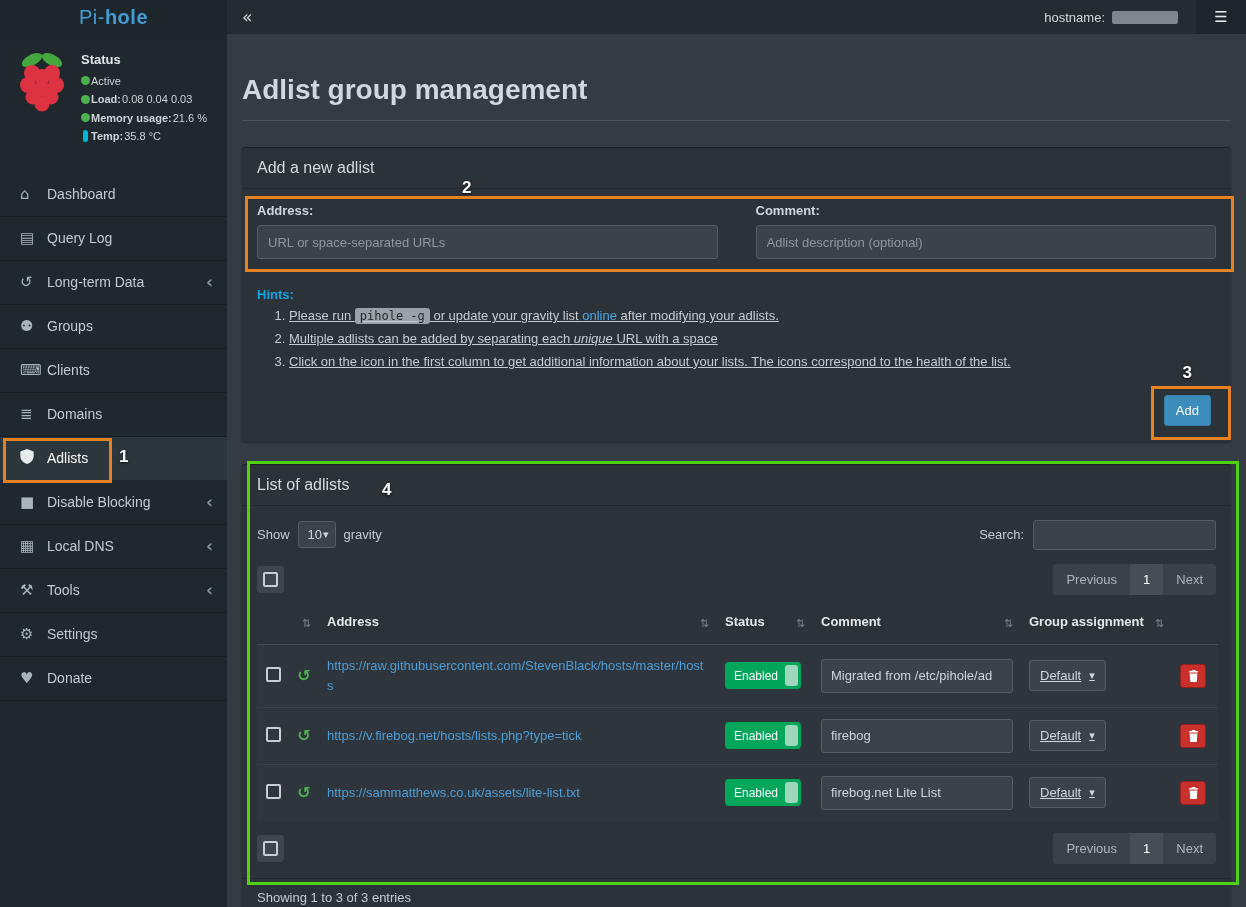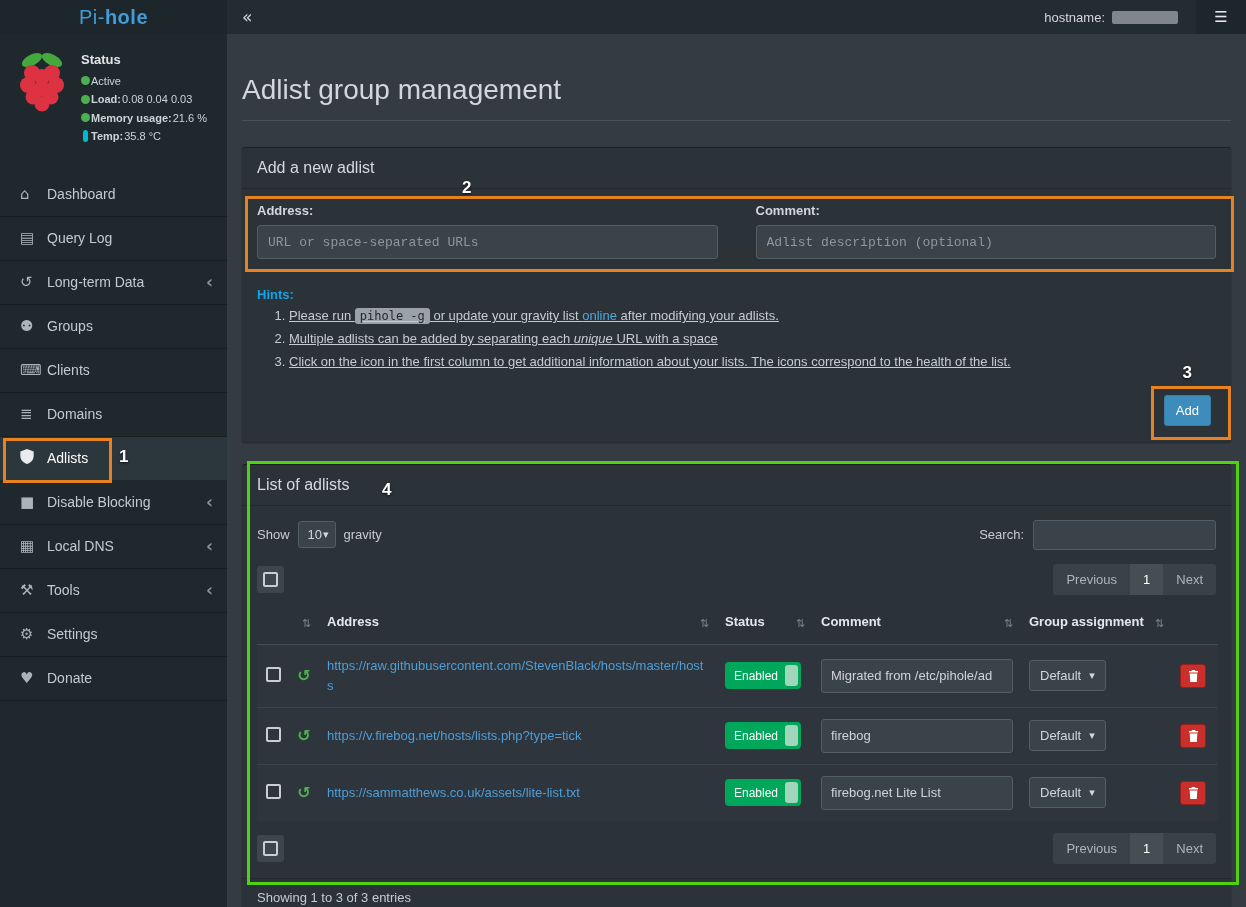--- a/index.html
+++ b/index.html
@@ -32,32 +32,32 @@
   
   .main{flex:1;display:flex;flex-direction:column;min-width:0;}
   .topbar{height:34px;background:#232c31;display:flex;align-items:center;color:#d4d8db;flex-shrink:0;}
   .collapse-btn{padding:0 15px;font-size:17px;cursor:pointer;font-family:"DejaVu Sans",sans-serif;}
   .topbar-right{margin-left:auto;display:flex;align-items:center;height:100%;}
   .hostname{font-size:13px;display:flex;align-items:center;gap:7px;margin-right:18px;}
   .redacted{width:66px;height:13px;background:#8f969c;border-radius:2px;opacity:.85;}
   .menu-btn{width:50px;height:100%;background:#1d262b;display:flex;align-items:center;justify-content:center;font-size:15px;color:#e8ecef;cursor:pointer;font-family:"DejaVu Sans",sans-serif;}
 
   .content{flex:1;padding:0 15px;min-width:0;}
-  .page-title{font-size:28px;font-weight:400;color:#d2d6de;margin:40px 0 14px 0;line-height:1.15;}
+  .page-title{font-size:28px;font-weight:700;color:#d2d6de;margin:40px 0 14px 0;line-height:1.15;}
   .title-rule{border:0;border-top:1px solid #4a525a;margin:0 0 26px 0;}
 
   .card{background:#2b3238;border-radius:3px;box-shadow:0 1px 2px rgba(0,0,0,.35);margin-bottom:22px;border-top:1px solid #1c2126;}
   .card-header{padding:11px 15px;font-size:16px;color:#d6dade;border-bottom:1px solid #22282d;}
   .card-body{padding:14px 15px;}
 
   
   .form-row{display:flex;gap:38px;}
   .form-col{flex:1;min-width:0;}
   .field-label{display:block;font-size:13px;font-weight:700;color:#d2d6de;margin-bottom:7px;}
-  .text-input{width:100%;box-sizing:border-box;height:34px;background:#3a424a;border:1px solid #555d64;border-radius:3px;color:#d2d6de;padding:0 10px;font-size:13px;font-family:Liberation Mono, monospace;}
+  .text-input{width:100%;box-sizing:border-box;height:34px;background:#3a424a;border:1px solid #555d64;border-radius:3px;color:#d2d6de;padding:0 10px;font-size:13px;font-family:Liberation Sans, sans-serif;}
   .text-input::placeholder{color:#8f979e;}
   .hints{margin-top:28px;font-size:13px;color:#c6ccd2;}
   .hints-title{font-weight:700;color:#0ea5e9;}
   .hints-list{margin:4px 0 0 0;padding-left:32px;text-decoration:underline;}
   .hints-list li{margin:2px 0;line-height:1.6;}
   .inline-code{font-family:"DejaVu Sans Mono",monospace;background:#9aa1a7;color:#252a2f;padding:1px 5px;border-radius:3px;font-size:12px;}
   .hint-link{color:#4fa7dd;text-decoration:none;cursor:pointer;}
   .card-footer-add{display:flex;justify-content:flex-end;padding:6px 20px 16px;}
   .btn-add{background:#3c8dbc;border:1px solid #367fa9;color:#fff;font-size:13px;padding:7px 11px;border-radius:3px;cursor:pointer;font-family:"Liberation Sans",sans-serif;}
 
@@ -81,21 +81,21 @@
   .sort{color:#7b838a;font-size:11px;float:right;margin-top:3px;font-family:"DejaVu Sans",sans-serif;font-weight:400;}
   .adlist-table tbody td{padding:11px 8px;border-top:1px solid #3a424a;vertical-align:middle;background:#2e353c;}
   .adlist-table tbody tr:first-child td{border-top:none;}
   td.c-check,td.c-icon{text-align:center;}
   .history-icon{color:#4db14d;font-size:16px;font-weight:700;font-family:"DejaVu Sans",sans-serif;cursor:pointer;}
   .addr-link{color:#4d9ed8;text-decoration:none;word-break:break-all;line-height:1.55;cursor:pointer;}
   .toggle{width:76px;height:27px;background:#00a65a;border-radius:4px;position:relative;display:flex;align-items:center;cursor:pointer;box-sizing:border-box;}
   .toggle .t-label{color:#fff;font-size:12px;margin-left:9px;}
   .toggle .knob{position:absolute;right:3px;top:3px;bottom:3px;width:13px;background:#9fd6bc;border-radius:3px;}
   .comment-input{width:100%;box-sizing:border-box;height:34px;background:#3a424a;border:1px solid #555d64;border-radius:3px;color:#cfd4d8;padding:0 9px;font-size:13px;overflow:hidden;text-overflow:ellipsis;white-space:nowrap;font-family:"Liberation Sans",sans-serif;}
-  .group-btn{background:#3a424a;border:1px solid #555d64;color:#d2d6de;border-radius:3px;padding:7px 10px;font-size:13px;display:inline-flex;gap:8px;align-items:center;cursor:pointer;font-family:"Liberation Sans",sans-serif;}
+  .group-btn{background:#3a424a;border:1px solid #555d64;color:#d2d6de;border-radius:3px;padding:7px 10px;font-size:13px;display:inline-flex;gap:8px;align-items:center;cursor:pointer;font-family:"Liberation Sans",sans-serif;text-decoration:underline;}
   .group-btn .caret{font-size:11px;font-family:"DejaVu Sans",sans-serif;}
   .delete-btn{width:26px;height:24px;background:#c9302c;border:1px solid #93211e;border-radius:3px;display:flex;align-items:center;justify-content:center;cursor:pointer;padding:0;}
   .table-bottom{display:flex;justify-content:space-between;align-items:center;margin-top:12px;}
   .card-footer{border-top:1px solid #22282d;padding:11px 15px;font-size:13px;color:#c6ccd2;}
 
   
   .ann-box{position:absolute;border:3px solid #e8821e;z-index:50;pointer-events:none;}
   .ann-label{position:absolute;color:#fff;font-weight:700;font-size:17px;line-height:1;z-index:51;text-shadow:0 1px 2px rgba(0,0,0,.75);pointer-events:none;}
 </style>
 </head>

